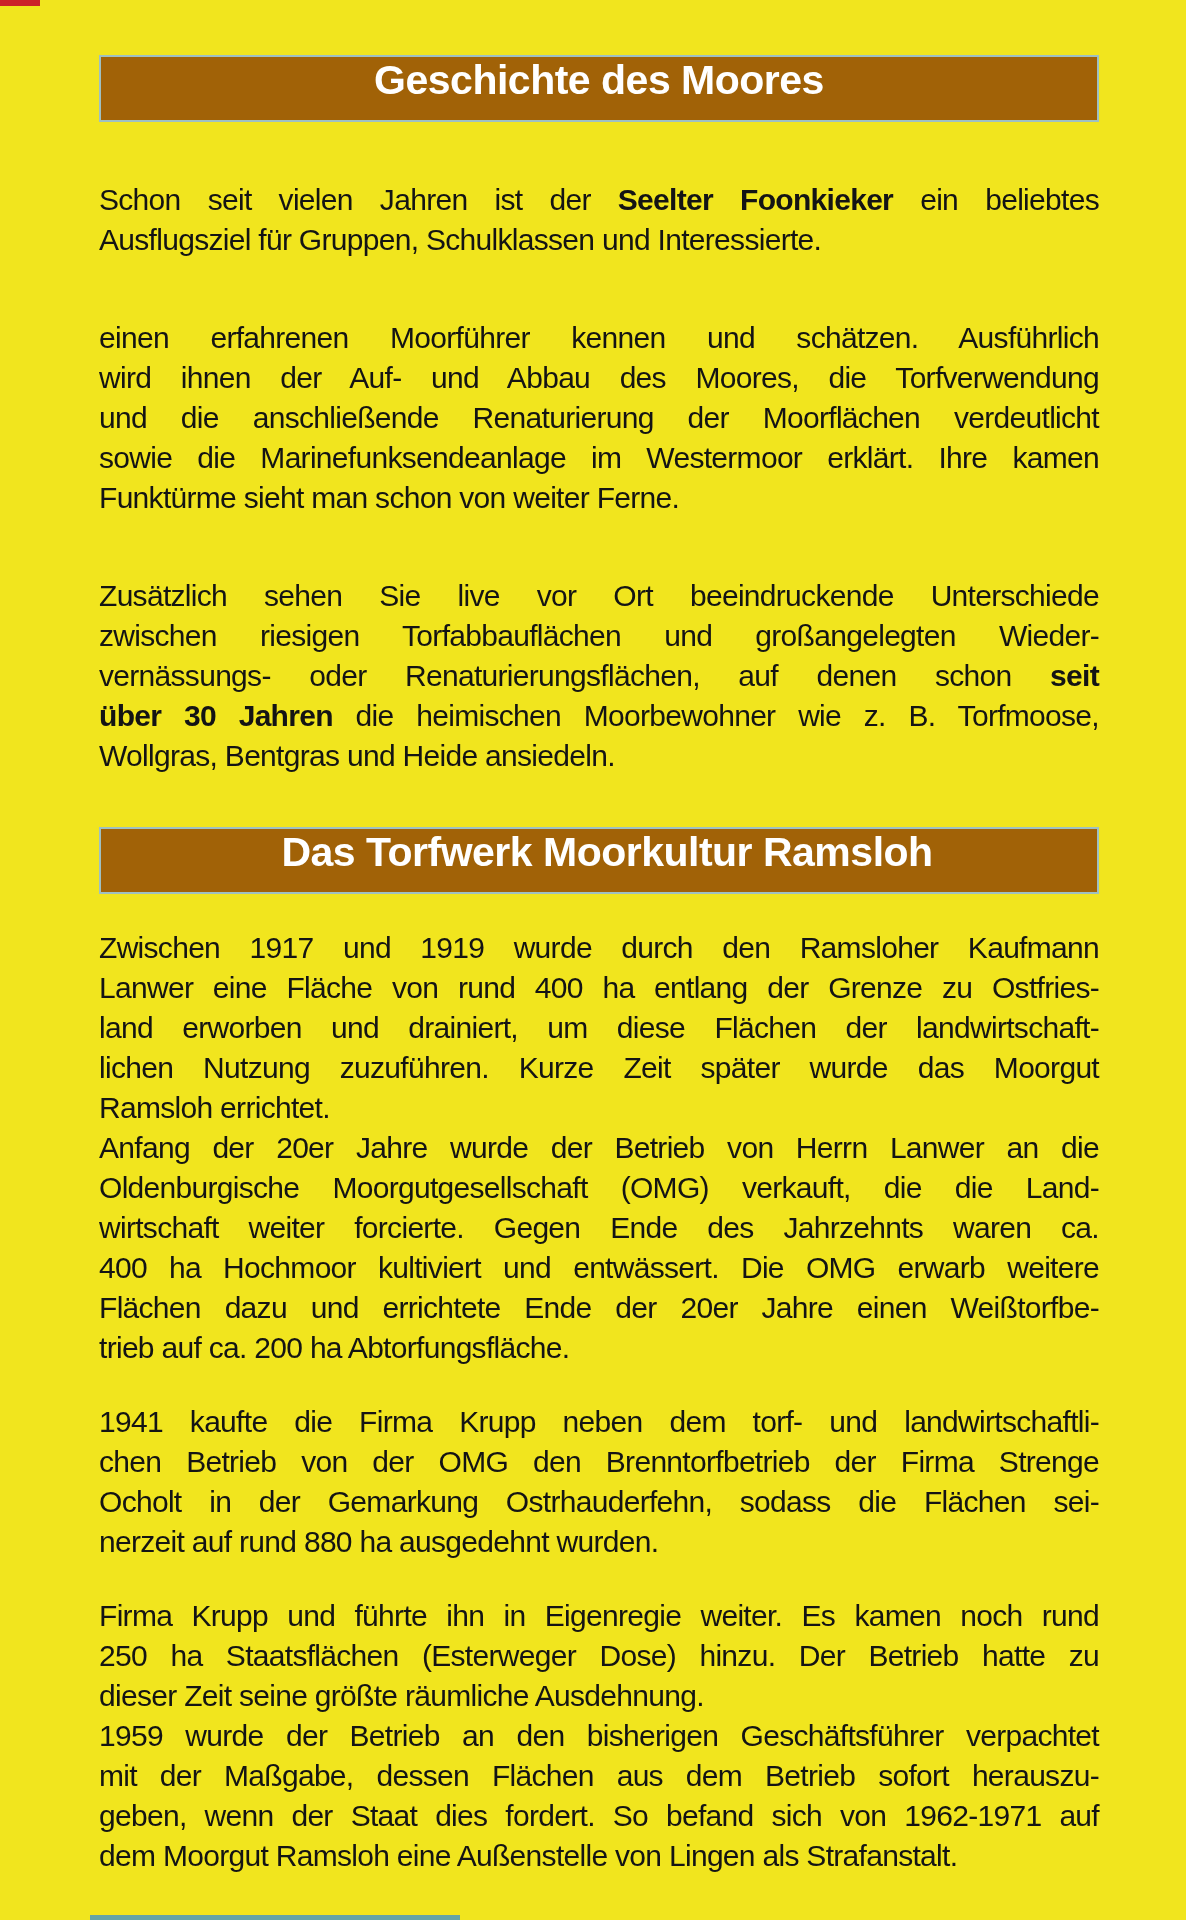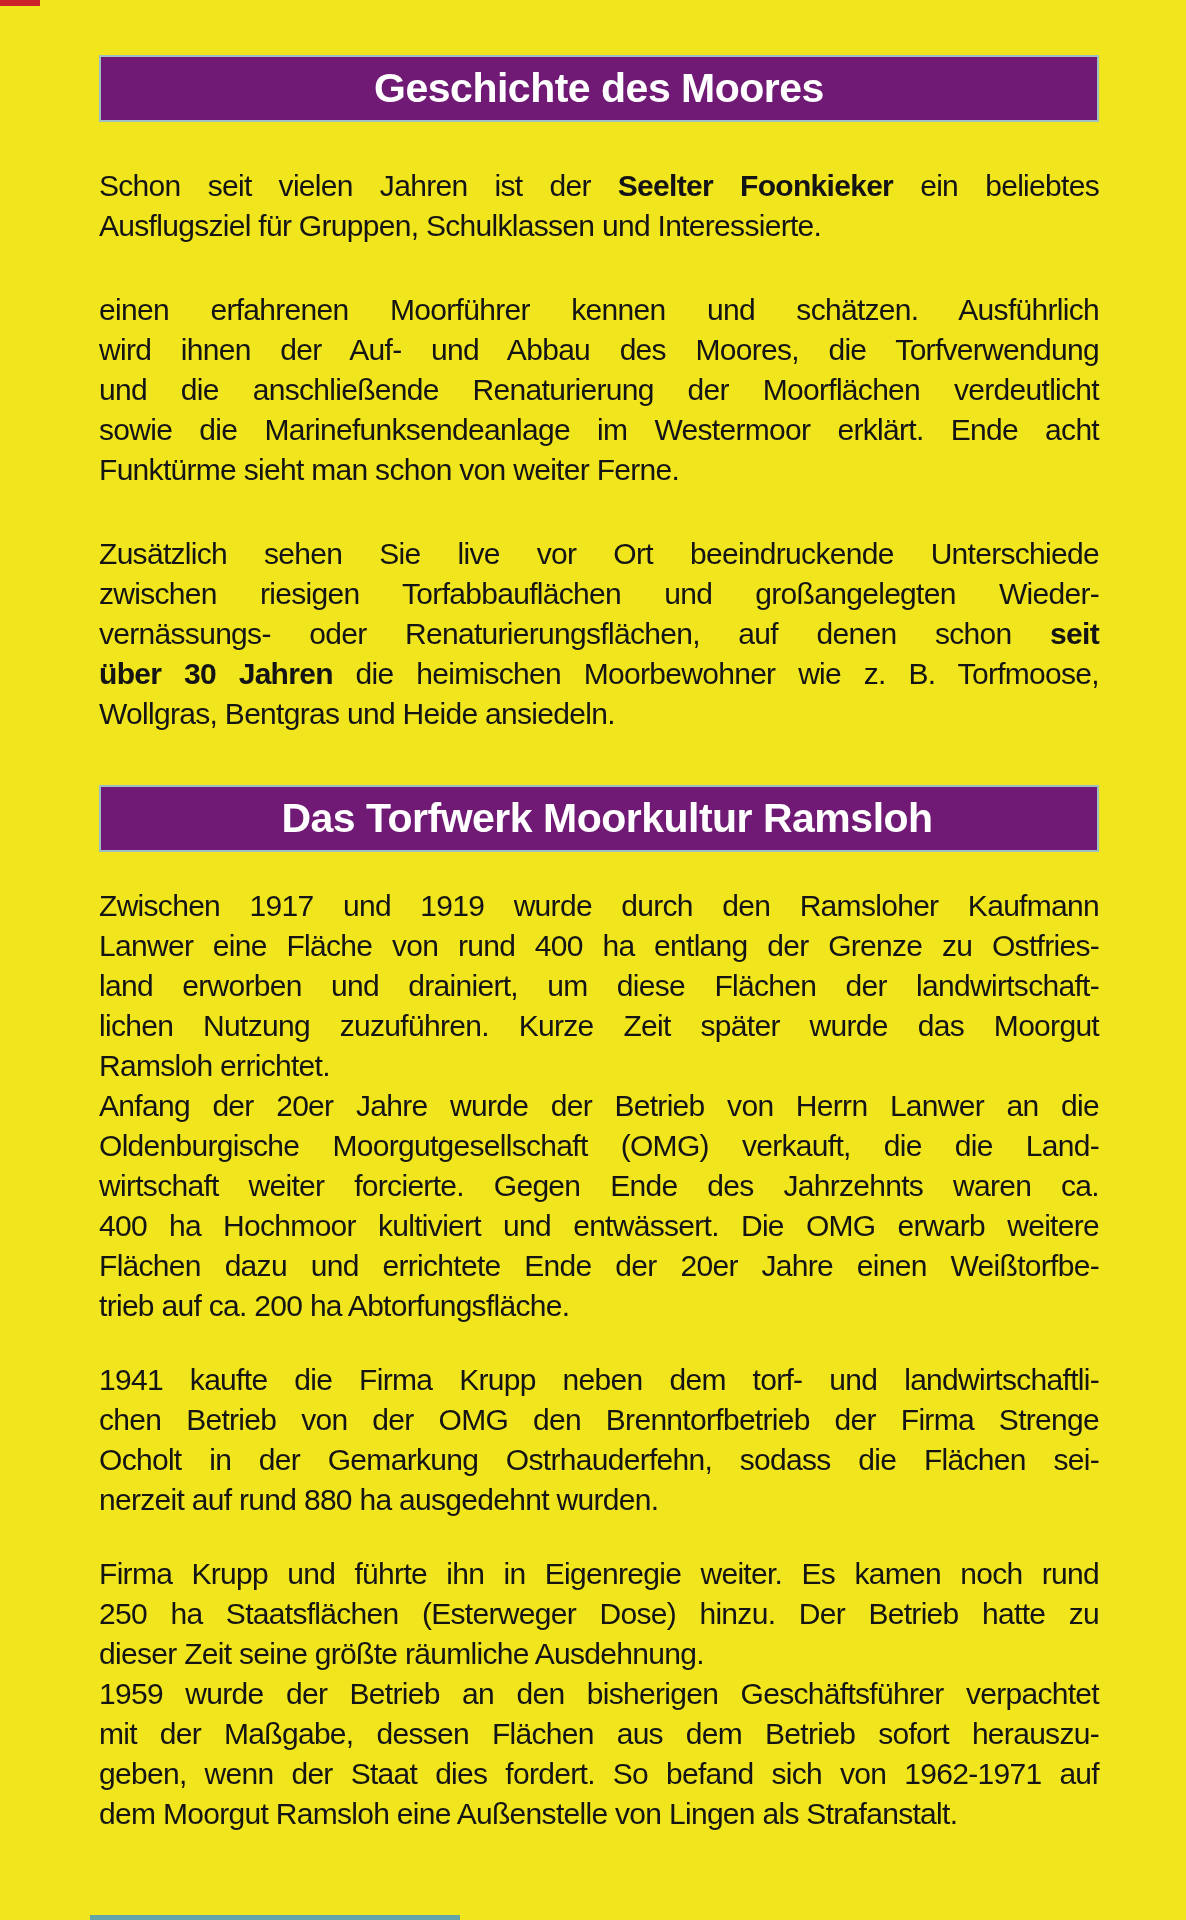--- a/index.html
+++ b/index.html
@@ -8,34 +8,34 @@
     width:1186px;height:1920px;
     background:#f1e51e;
     overflow:hidden;
     font-family:"Liberation Sans","DejaVu Sans",sans-serif;
     color:#141414;
   }
   .content{padding:0 87px 0 99px;}
   .section-header{
     margin-top:55px;
     height:67px;
-    background:#701a75;
+    background:#a16207;
     border:2px solid #9fc0c2;
     box-sizing:border-box;
-    display:flex;align-items:center;justify-content:center;
+    display:flex;justify-content:center;
   }
   .section-header .hdr-label{
     color:#ffffff;
     font-weight:bold;
     font-size:41px;
     letter-spacing:-0.5px;
     white-space:nowrap;
   }
   .section-header.second{margin-top:51px;padding-left:16px;}
-  .para{margin-top:44px;}
+  .para{margin-top:58px;}
   .group-1 .para{margin-top:34px;}
   .line{
     font-size:30px;
     line-height:40px;
     letter-spacing:-0.7px;
     text-align:left;
     white-space:normal;
   }
   .line.fill{
     text-align:justify;
@@ -65,21 +65,21 @@
 
     <div class="para-group group-0">
         <div class="para">
           <div class="line fill"><span>Schon seit vielen Jahren ist der </span><span class="b">Seelter Foonkieker</span><span> ein beliebtes</span></div>
           <div class="line"><span>Ausflugsziel für Gruppen, Schulklassen und Interessierte.</span></div>
         </div>
         <div class="para">
           <div class="line fill"><span>einen erfahrenen Moorführer kennen und schätzen. Ausführlich</span></div>
           <div class="line fill"><span>wird ihnen der Auf- und Abbau des Moores, die Torfverwendung</span></div>
           <div class="line fill"><span>und die anschließende Renaturierung der Moorflächen verdeutlicht</span></div>
-          <div class="line fill"><span>sowie die Marinefunksendeanlage im Westermoor erklärt. Ende acht</span></div>
+          <div class="line fill"><span>sowie die Marinefunksendeanlage im Westermoor erklärt. Ihre kamen</span></div>
           <div class="line"><span>Funktürme sieht man schon von weiter Ferne.</span></div>
         </div>
         <div class="para">
           <div class="line fill"><span>Zusätzlich sehen Sie live vor Ort beeindruckende Unterschiede</span></div>
           <div class="line fill"><span>zwischen riesigen Torfabbauflächen und großangelegten Wieder-</span></div>
           <div class="line fill"><span>vernässungs- oder Renaturierungsflächen, auf denen schon </span><span class="b">seit</span></div>
           <div class="line fill"><span class="b">über 30 Jahren</span><span> die heimischen Moorbewohner wie z. B. Torfmoose,</span></div>
           <div class="line"><span>Wollgras, Bentgras und Heide ansiedeln.</span></div>
         </div>
       </div>

